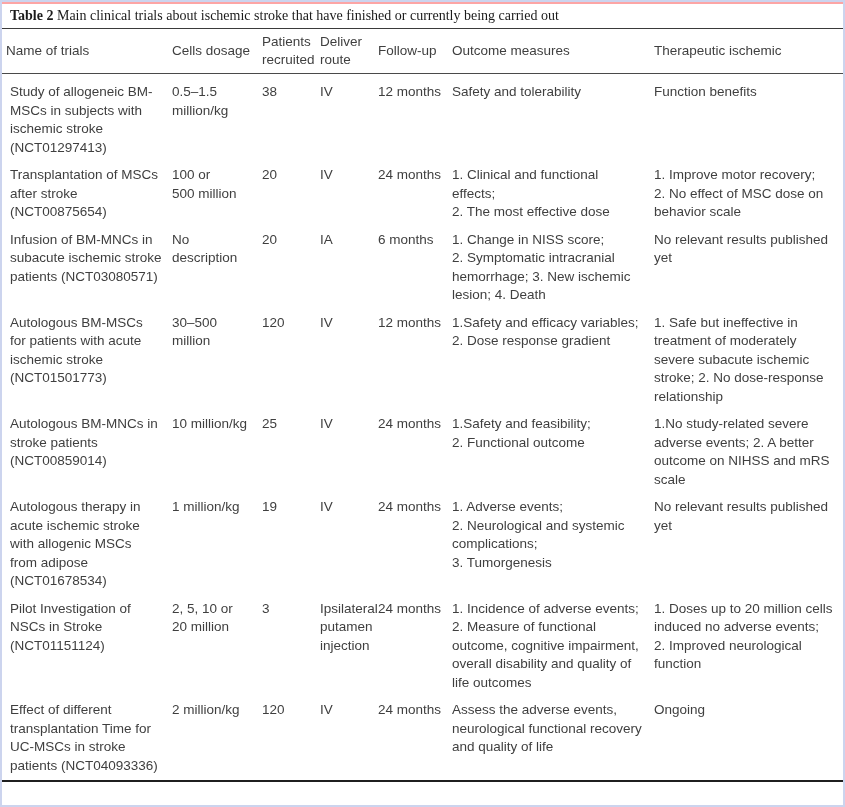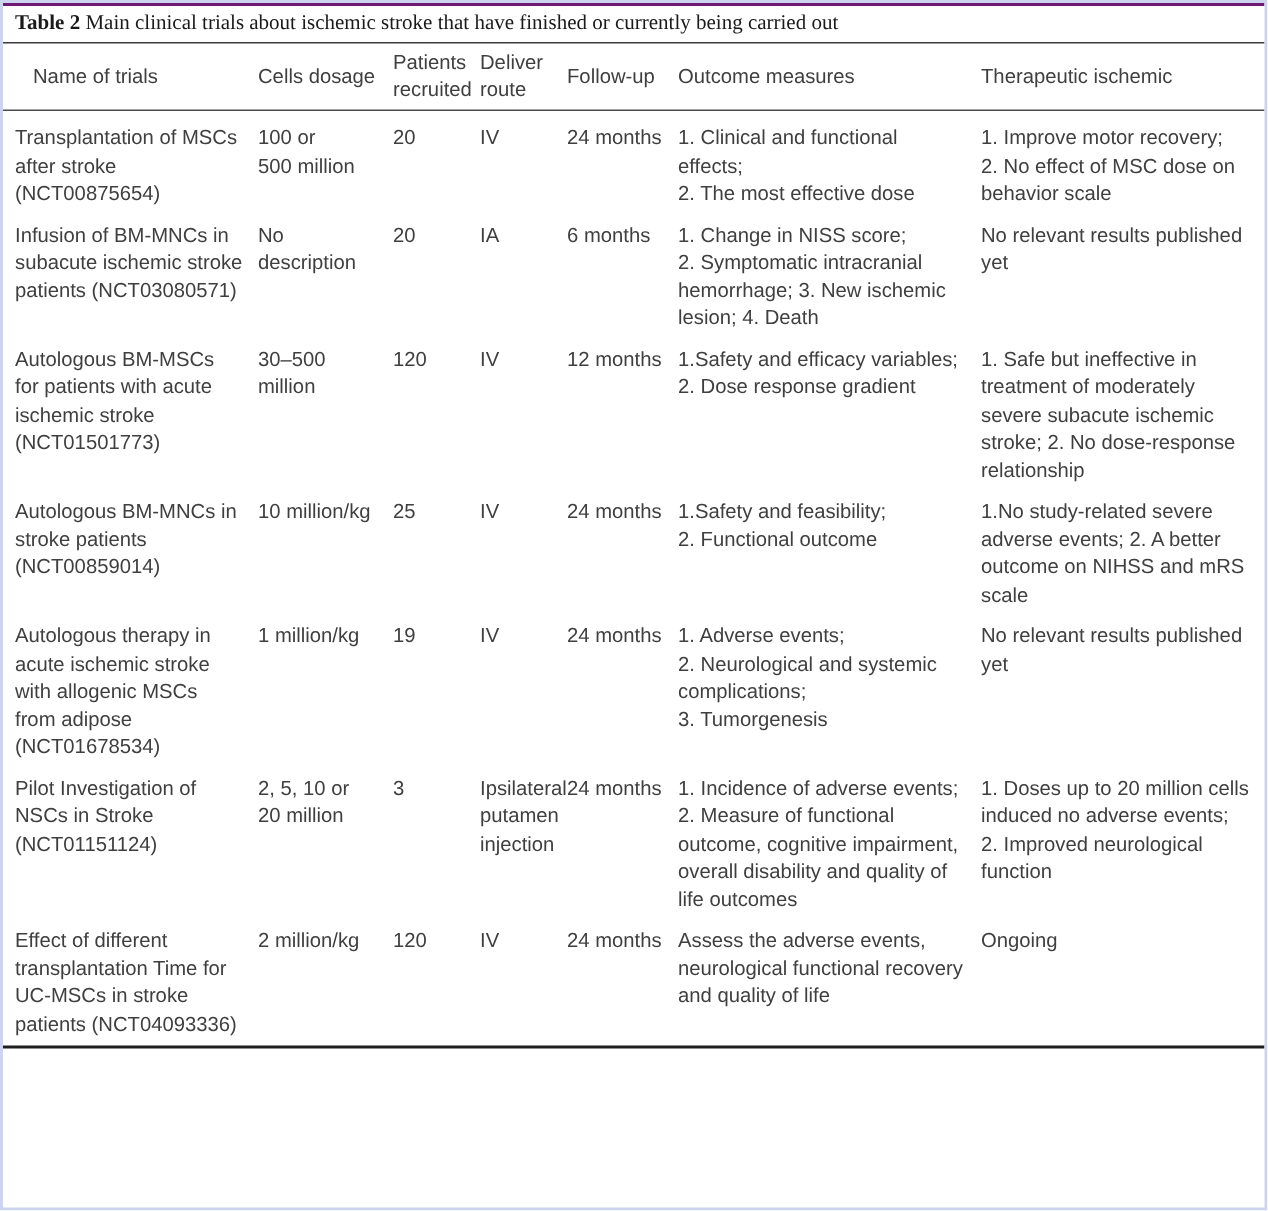--- a/index.html
+++ b/index.html
@@ -12,21 +12,21 @@
     width: 845px;
     height: 807px;
     box-sizing: border-box;
     background: #ffffff;
     border: 2px solid #ccd4ee;
     overflow: hidden;
     font-family: "Liberation Sans", sans-serif;
     color: #3f3f3f;
   }
   .caption {
-    border-top: 2px solid #701a75;
+    border-top: 2px solid #fca5a5;
     padding: 3px 6px 4px 8px;
     font-family: "Liberation Serif", serif;
     font-size: 14px;
     color: #1a1a1a;
     line-height: 17px;
   }
   .caption .bold { font-weight: bold; }
   table.trials {
     width: 100%;
     border-collapse: collapse;
@@ -45,21 +45,21 @@
   col.c-efficacy { width: auto; }
   thead th {
     font-weight: normal;
     text-align: left;
     vertical-align: middle;
     height: 40px;
     padding: 2px 8px 2px 0;
     border-bottom: 1px solid #4a4a4a;
     color: #3f3f3f;
   }
-  thead th:first-child { padding-left: 20px; }
+  thead th:first-child { padding-left: 4px; }
   tbody td {
     vertical-align: top;
     text-align: left;
     padding: 9px 10px 0 0;
     white-space: pre-line;
     overflow: visible;
   }
   tbody td:first-child { padding-left: 8px; }
   tbody td.route-cell { padding-right: 0; }
   tbody tr:last-child td { padding-bottom: 5px; }
@@ -88,20 +88,30 @@
         <th>Name of trials</th>
         <th>Cells dosage</th>
         <th>Patients recruited</th>
         <th>Deliver route</th>
         <th>Follow-up</th>
         <th>Outcome measures</th>
         <th>Therapeutic ischemic</th>
       </tr>
     </thead>
     <tbody id="tbody">
+        <tr>
+      <td>Study of allogeneic BM-MSCs in subjects with ischemic stroke (NCT01297413)</td>
+      <td>0.5–1.5
+million/kg</td>
+      <td>38</td>
+      <td class="route-cell">IV</td>
+      <td>12 months</td>
+      <td>Safety and tolerability</td>
+      <td>Function benefits</td>
+    </tr>
         <tr>
       <td>Transplantation of MSCs after stroke (NCT00875654)</td>
       <td>100 or
 500 million</td>
       <td>20</td>
       <td class="route-cell">IV</td>
       <td>24 months</td>
       <td>1. Clinical and functional effects;
 2. The most effective dose</td>
       <td>1. Improve motor recovery;

